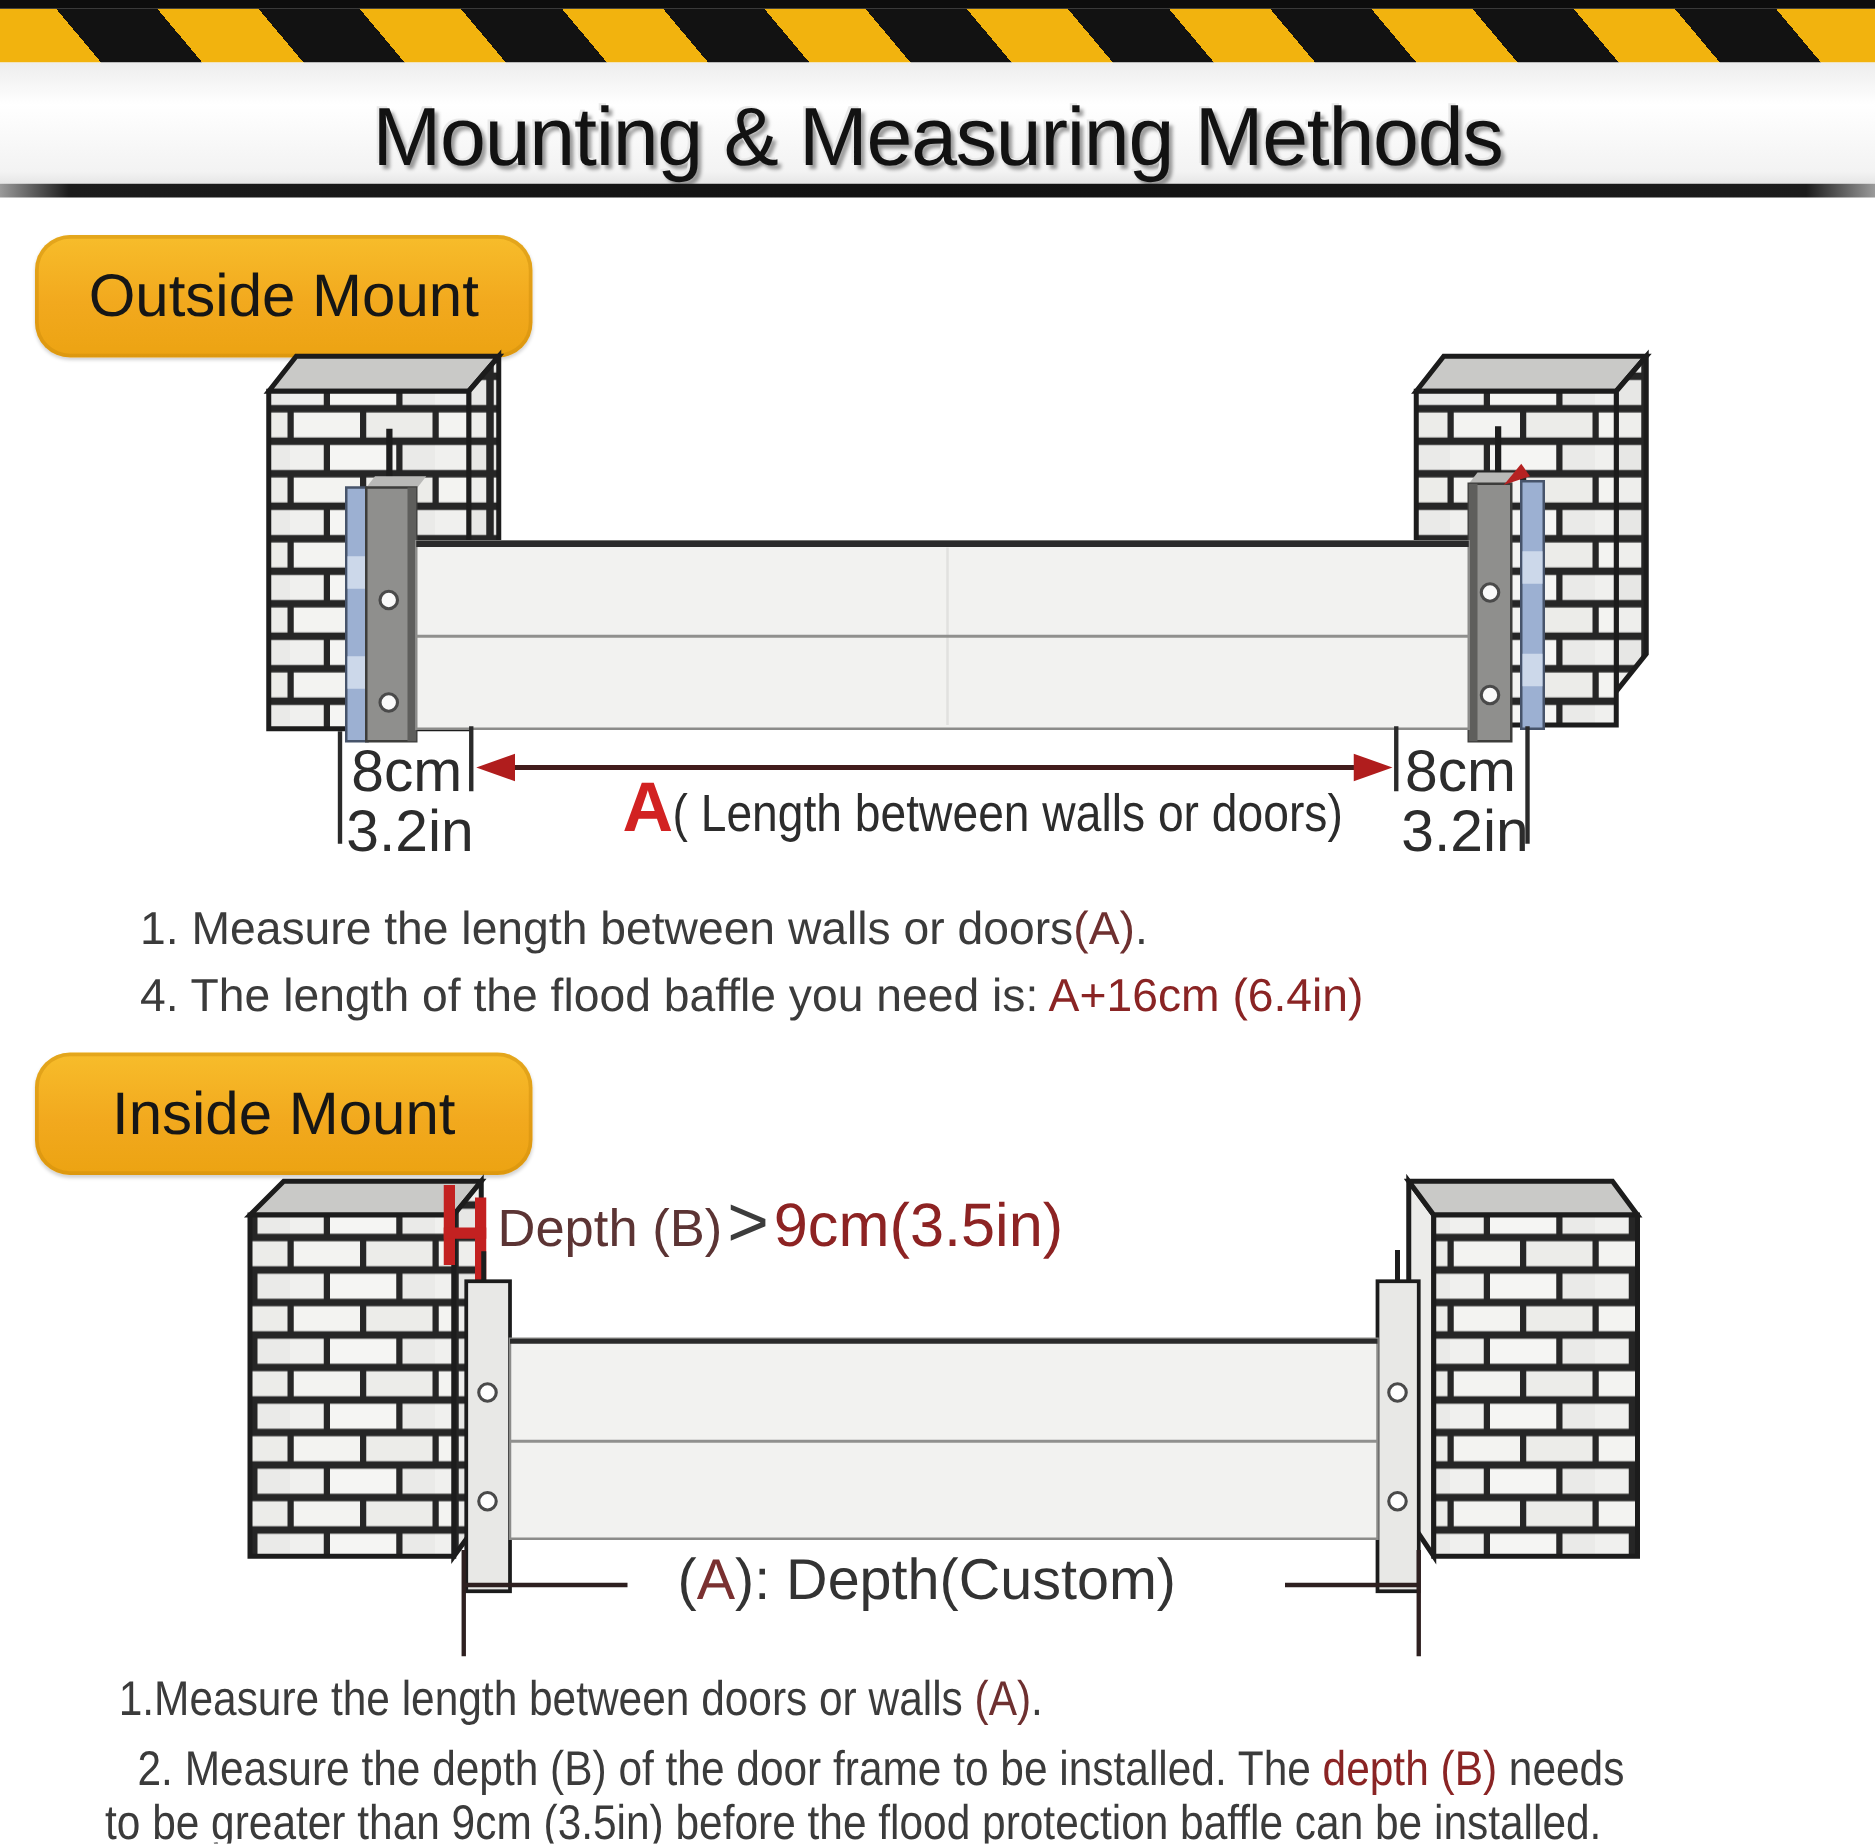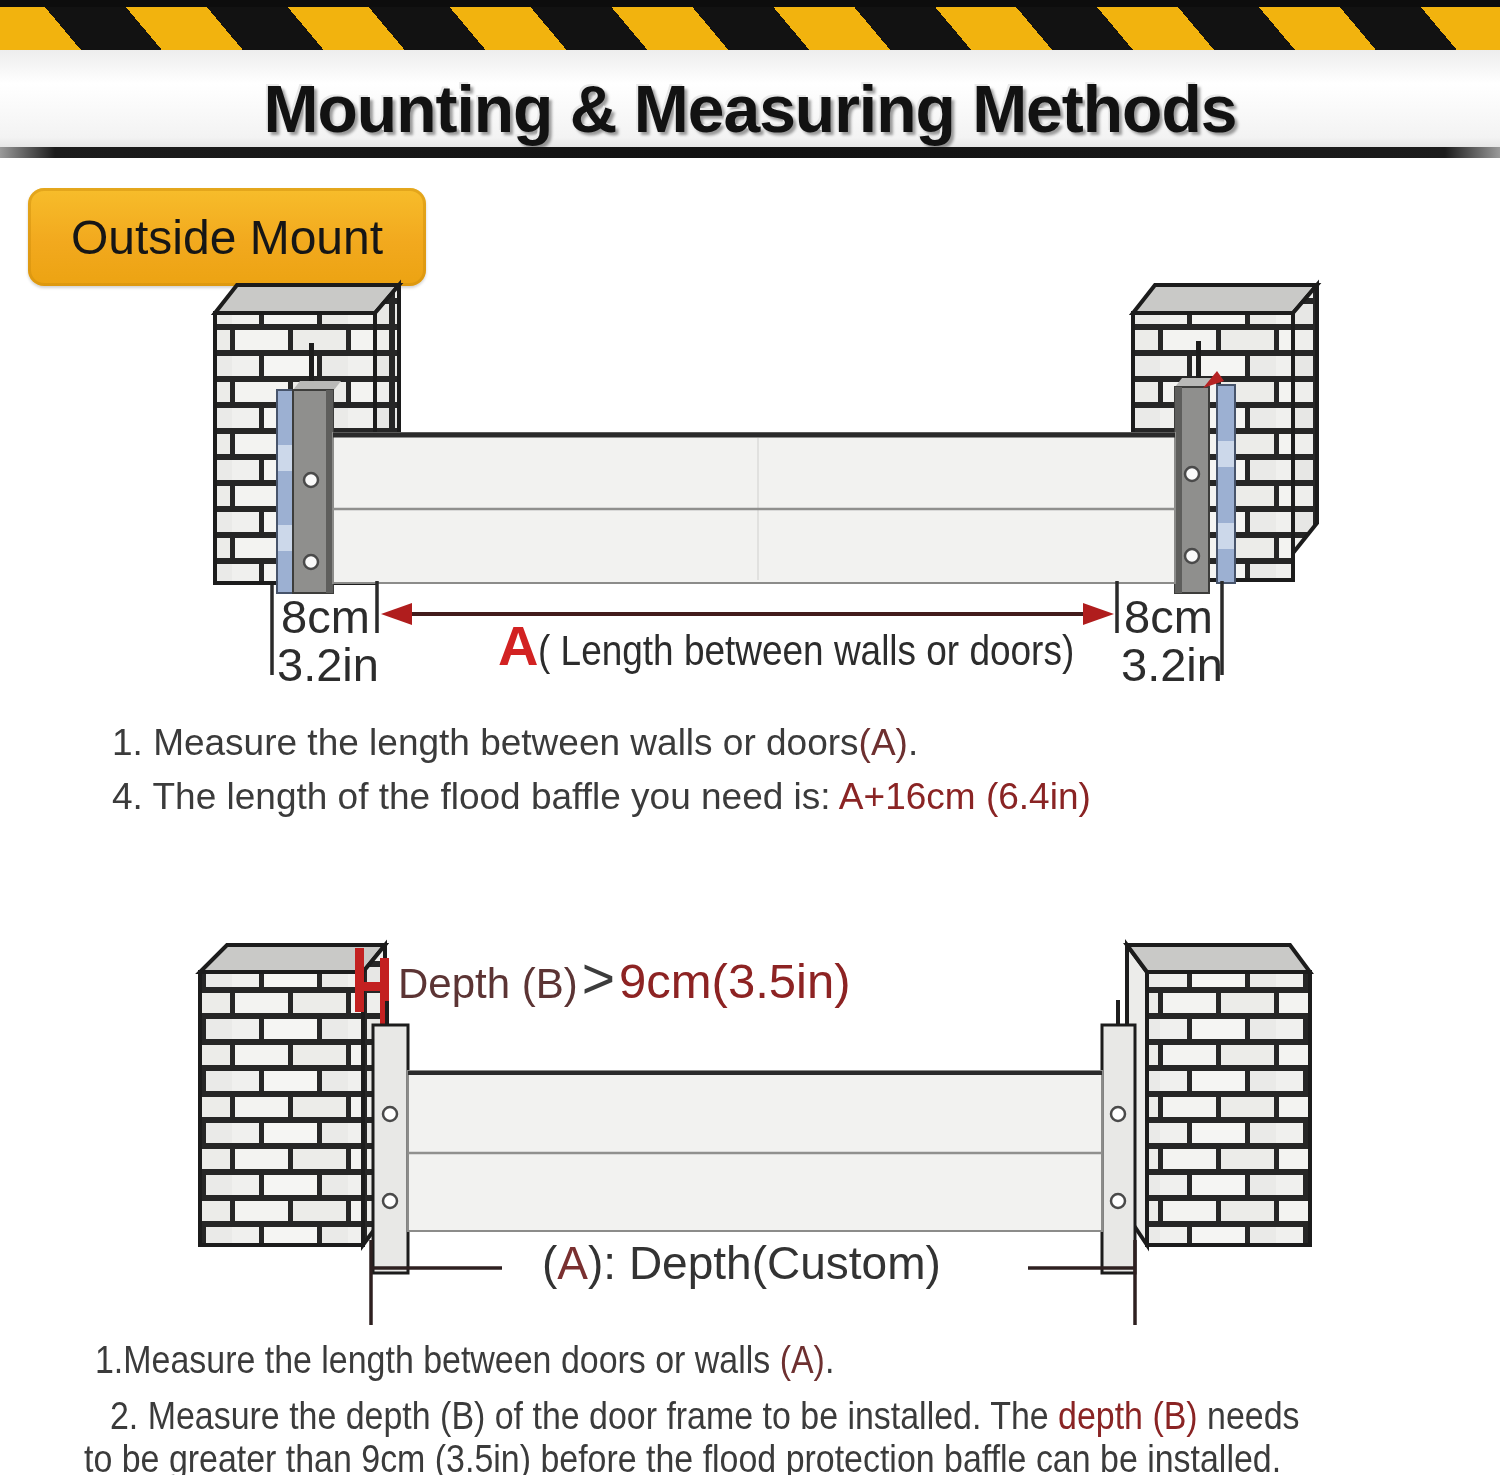--- a/index.html
+++ b/index.html
@@ -13,32 +13,32 @@
     background:repeating-linear-gradient(50deg,var(--hazard-yellow,#f2b30e) 0 62px,#121212 62px 124px);
     border-top:7px solid #0d0d0d;
     box-shadow:0 3px 5px rgba(0,0,0,0.28);
   }
   .banner{
     position:absolute;left:0;top:50px;width:1500px;height:97px;
     background:linear-gradient(180deg,#ededed,#ffffff 35%,#f3f3f3 90%,#e6e6e6);
     display:flex;align-items:center;justify-content:center;
   }
   .title{
-    font-size:66px;font-weight:700;letter-spacing:-1px;color:#121212;
+    font-size:66px;font-weight:400;letter-spacing:-1px;color:#121212;
     text-shadow:-2px -2px 0 #e9e9e9, 3px 3px 3px rgba(0,0,0,0.38);
     white-space:nowrap;
     margin-top:21px;
   }
   .darkbar{
     position:absolute;left:0;top:147px;width:1500px;height:11px;
     background:linear-gradient(90deg,#9a9a9a 0,#1c1c1c 55px,#111 50%,#1c1c1c calc(100% - 55px),#9a9a9a 100%);
   }
   
   .badge{
-    position:absolute;left:28px;width:398px;height:98px;border-radius:16px;
+    position:absolute;left:28px;width:398px;height:98px;border-radius:28px;
     background:linear-gradient(180deg,#f7bd2b,var(--badge-orange,#f2a91e) 55%,#eca312);
     box-shadow:inset 0 0 0 3px rgba(205,140,10,0.45), 0 2px 3px rgba(0,0,0,0.18);
     display:flex;align-items:center;justify-content:center;
     font-size:48px;color:#161616;white-space:nowrap;
   }
   .badge.outside{top:188px;}
   .badge.inside{top:842px;}
   
   svg.diag{position:absolute;left:0;}
   
@@ -175,20 +175,23 @@
   <div class="arrow-label">
     <span class="a-red">A</span>
       <span class="rest">( Length between walls or doors)</span>
   </div>
 
   <div class="steps-outside">
     <div><span>1. Measure the length between walls or doors</span><span class="mrn">(A)</span><span>.</span></div>
     <div><span>4. The length of the flood baffle you need is: </span><span class="mrn2">A+16cm (6.4in)</span></div>
   </div>
 
+  <div class="badge inside">
+    <span>Inside Mount</span>
+  </div>
 
   <svg class="diag" style="top:938px" width="1500" height="400" viewBox="0 0 1500 400">
     <defs>
       <pattern id="brB" width="116" height="52" patternUnits="userSpaceOnUse">
         <rect width="116" height="52" fill="#262626"></rect>
         <rect x="3" y="3" width="53" height="20" fill="#f3f3f1"></rect>
         <rect x="61" y="3" width="53" height="20" fill="#ecece9"></rect>
         <rect x="-26" y="29" width="53" height="20" fill="#f0f0ee"></rect>
         <rect x="32" y="29" width="53" height="20" fill="#f5f5f3"></rect>
         <rect x="90" y="29" width="53" height="20" fill="#eaeae8"></rect>

